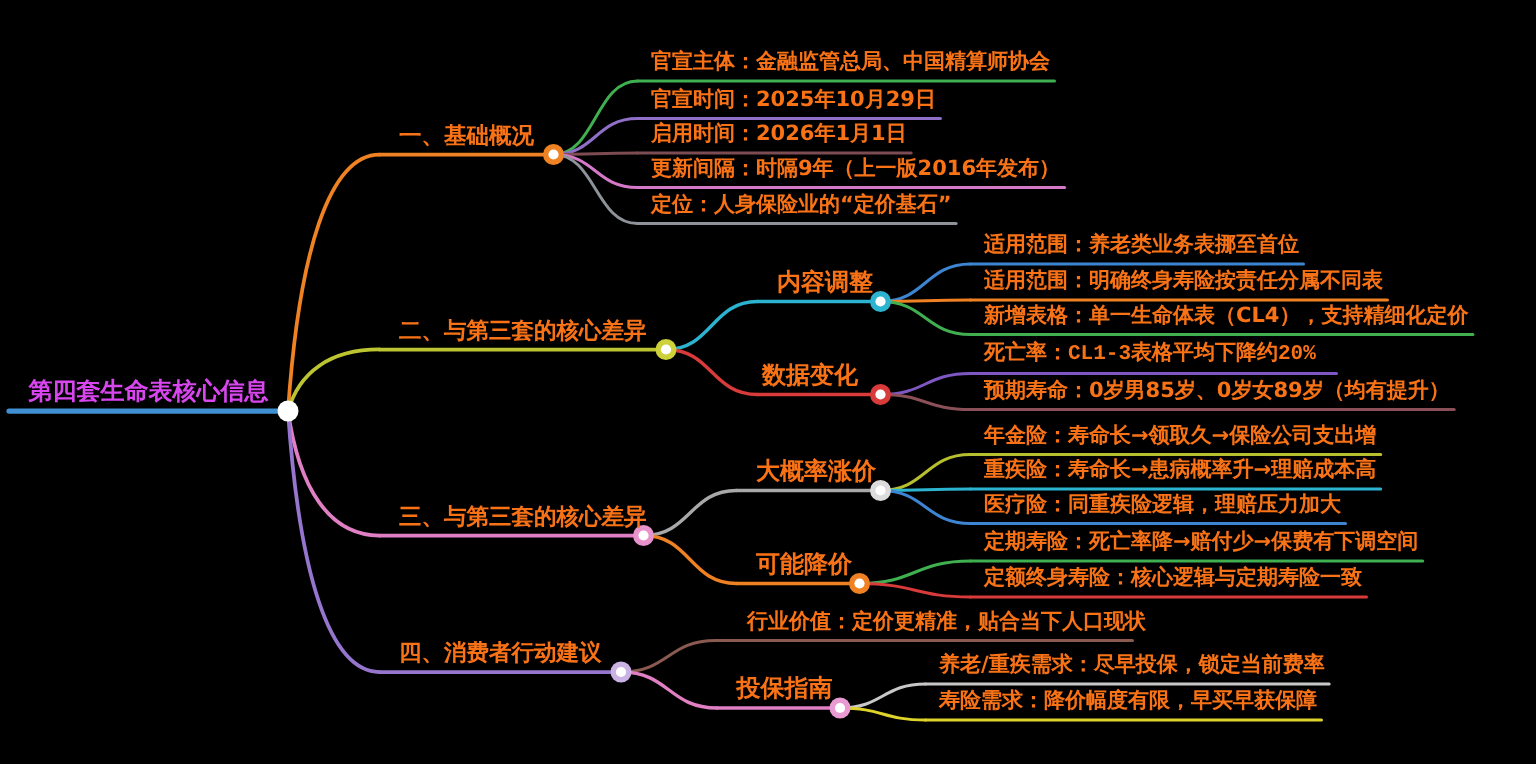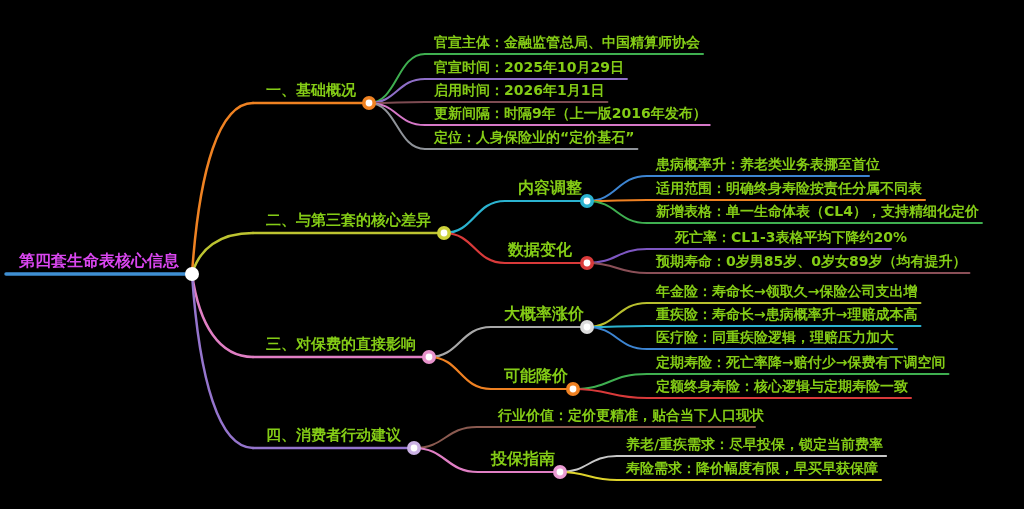--- a/index.html
+++ b/index.html
@@ -3,21 +3,21 @@
 <meta charset="utf-8">
 <style>
   html,body{margin:0;padding:0;background:#000;}
   #stage{
     position:relative;width:1024px;height:509px;background:#000;overflow:hidden;
     font-family:"DejaVu Sans","Liberation Sans",sans-serif;
   }
   #edges{position:absolute;left:0;top:0;width:1024px;height:509px;}
   .mm-label{
     position:absolute;transform:translateY(-100%);
-    color:#84cc16;white-space:nowrap;line-height:1.25;
+    color:#f97316;white-space:nowrap;line-height:1.25;
     padding:0 1px 3px 1px;cursor:pointer;
   }
   .d0{font-size:16px;font-weight:700;color:#d946ef;}
   .d1{font-size:15px;font-weight:700;}
   .d2{font-size:16px;font-weight:700;}
   .d3{font-size:14px;font-weight:600;}
 </style>
 </head>
 <body>
 
@@ -102,27 +102,27 @@
   <div id="labels">
       <div class="mm-label d0" style="left: 18px; top: 274px;">第四套生命表核心信息</div>
       <div class="mm-label d1" style="left: 265px; top: 103px;">一、基础概况</div>
       <div class="mm-label d3" style="left: 433px; top: 54px;">官宣主体：金融监管总局、中国精算师协会</div>
       <div class="mm-label d3" style="left: 433px; top: 79px;">官宣时间：2025年10月29日</div>
       <div class="mm-label d3" style="left: 433px; top: 102px;">启用时间：2026年1月1日</div>
       <div class="mm-label d3" style="left: 433px; top: 125px;">更新间隔：时隔9年（上一版2016年发布）</div>
       <div class="mm-label d3" style="left: 433px; top: 149px;">定位：人身保险业的“定价基石”</div>
       <div class="mm-label d1" style="left: 265px; top: 233px;">二、与第三套的核心差异</div>
       <div class="mm-label d2" style="left: 517px; top: 201px;">内容调整</div>
-      <div class="mm-label d3" style="left: 655px; top: 176px;">患病概率升：养老类业务表挪至首位</div>
+      <div class="mm-label d3" style="left: 655px; top: 176px;">适用范围：养老类业务表挪至首位</div>
       <div class="mm-label d3" style="left: 655px; top: 200px;">适用范围：明确终身寿险按责任分属不同表</div>
       <div class="mm-label d3" style="left: 655px; top: 223px;">新增表格：单一生命体表（CL4），支持精细化定价</div>
       <div class="mm-label d2" style="left: 507px; top: 263px;">数据变化</div>
-      <div class="mm-label d3" style="left: 674px; top: 249px;">死亡率：CL1-3表格平均下降约20%</div>
+      <div class="mm-label d3" style="left: 655px; top: 249px; font-family: Liberation Mono, monospace;">死亡率：CL1-3表格平均下降约20%</div>
       <div class="mm-label d3" style="left: 655px; top: 273px;">预期寿命：0岁男85岁、0岁女89岁（均有提升）</div>
-      <div class="mm-label d1" style="left: 265px; top: 357px;">三、对保费的直接影响</div>
+      <div class="mm-label d1" style="left: 265px; top: 357px;">三、与第三套的核心差异</div>
       <div class="mm-label d2" style="left: 503px; top: 327px;">大概率涨价</div>
       <div class="mm-label d3" style="left: 655px; top: 303px;">年金险：寿命长→领取久→保险公司支出增</div>
       <div class="mm-label d3" style="left: 655px; top: 326px;">重疾险：寿命长→患病概率升→理赔成本高</div>
       <div class="mm-label d3" style="left: 655px; top: 349px;">医疗险：同重疾险逻辑，理赔压力加大</div>
       <div class="mm-label d2" style="left: 503px; top: 389px;">可能降价</div>
       <div class="mm-label d3" style="left: 655px; top: 374px;">定期寿险：死亡率降→赔付少→保费有下调空间</div>
       <div class="mm-label d3" style="left: 655px; top: 398px;">定额终身寿险：核心逻辑与定期寿险一致</div>
       <div class="mm-label d1" style="left: 265px; top: 448px;">四、消费者行动建议</div>
       <div class="mm-label d3" style="left: 497px; top: 427px;">行业价值：定价更精准，贴合当下人口现状</div>
       <div class="mm-label d2" style="left: 490px; top: 472px; text-align: center;">投保指南</div>

